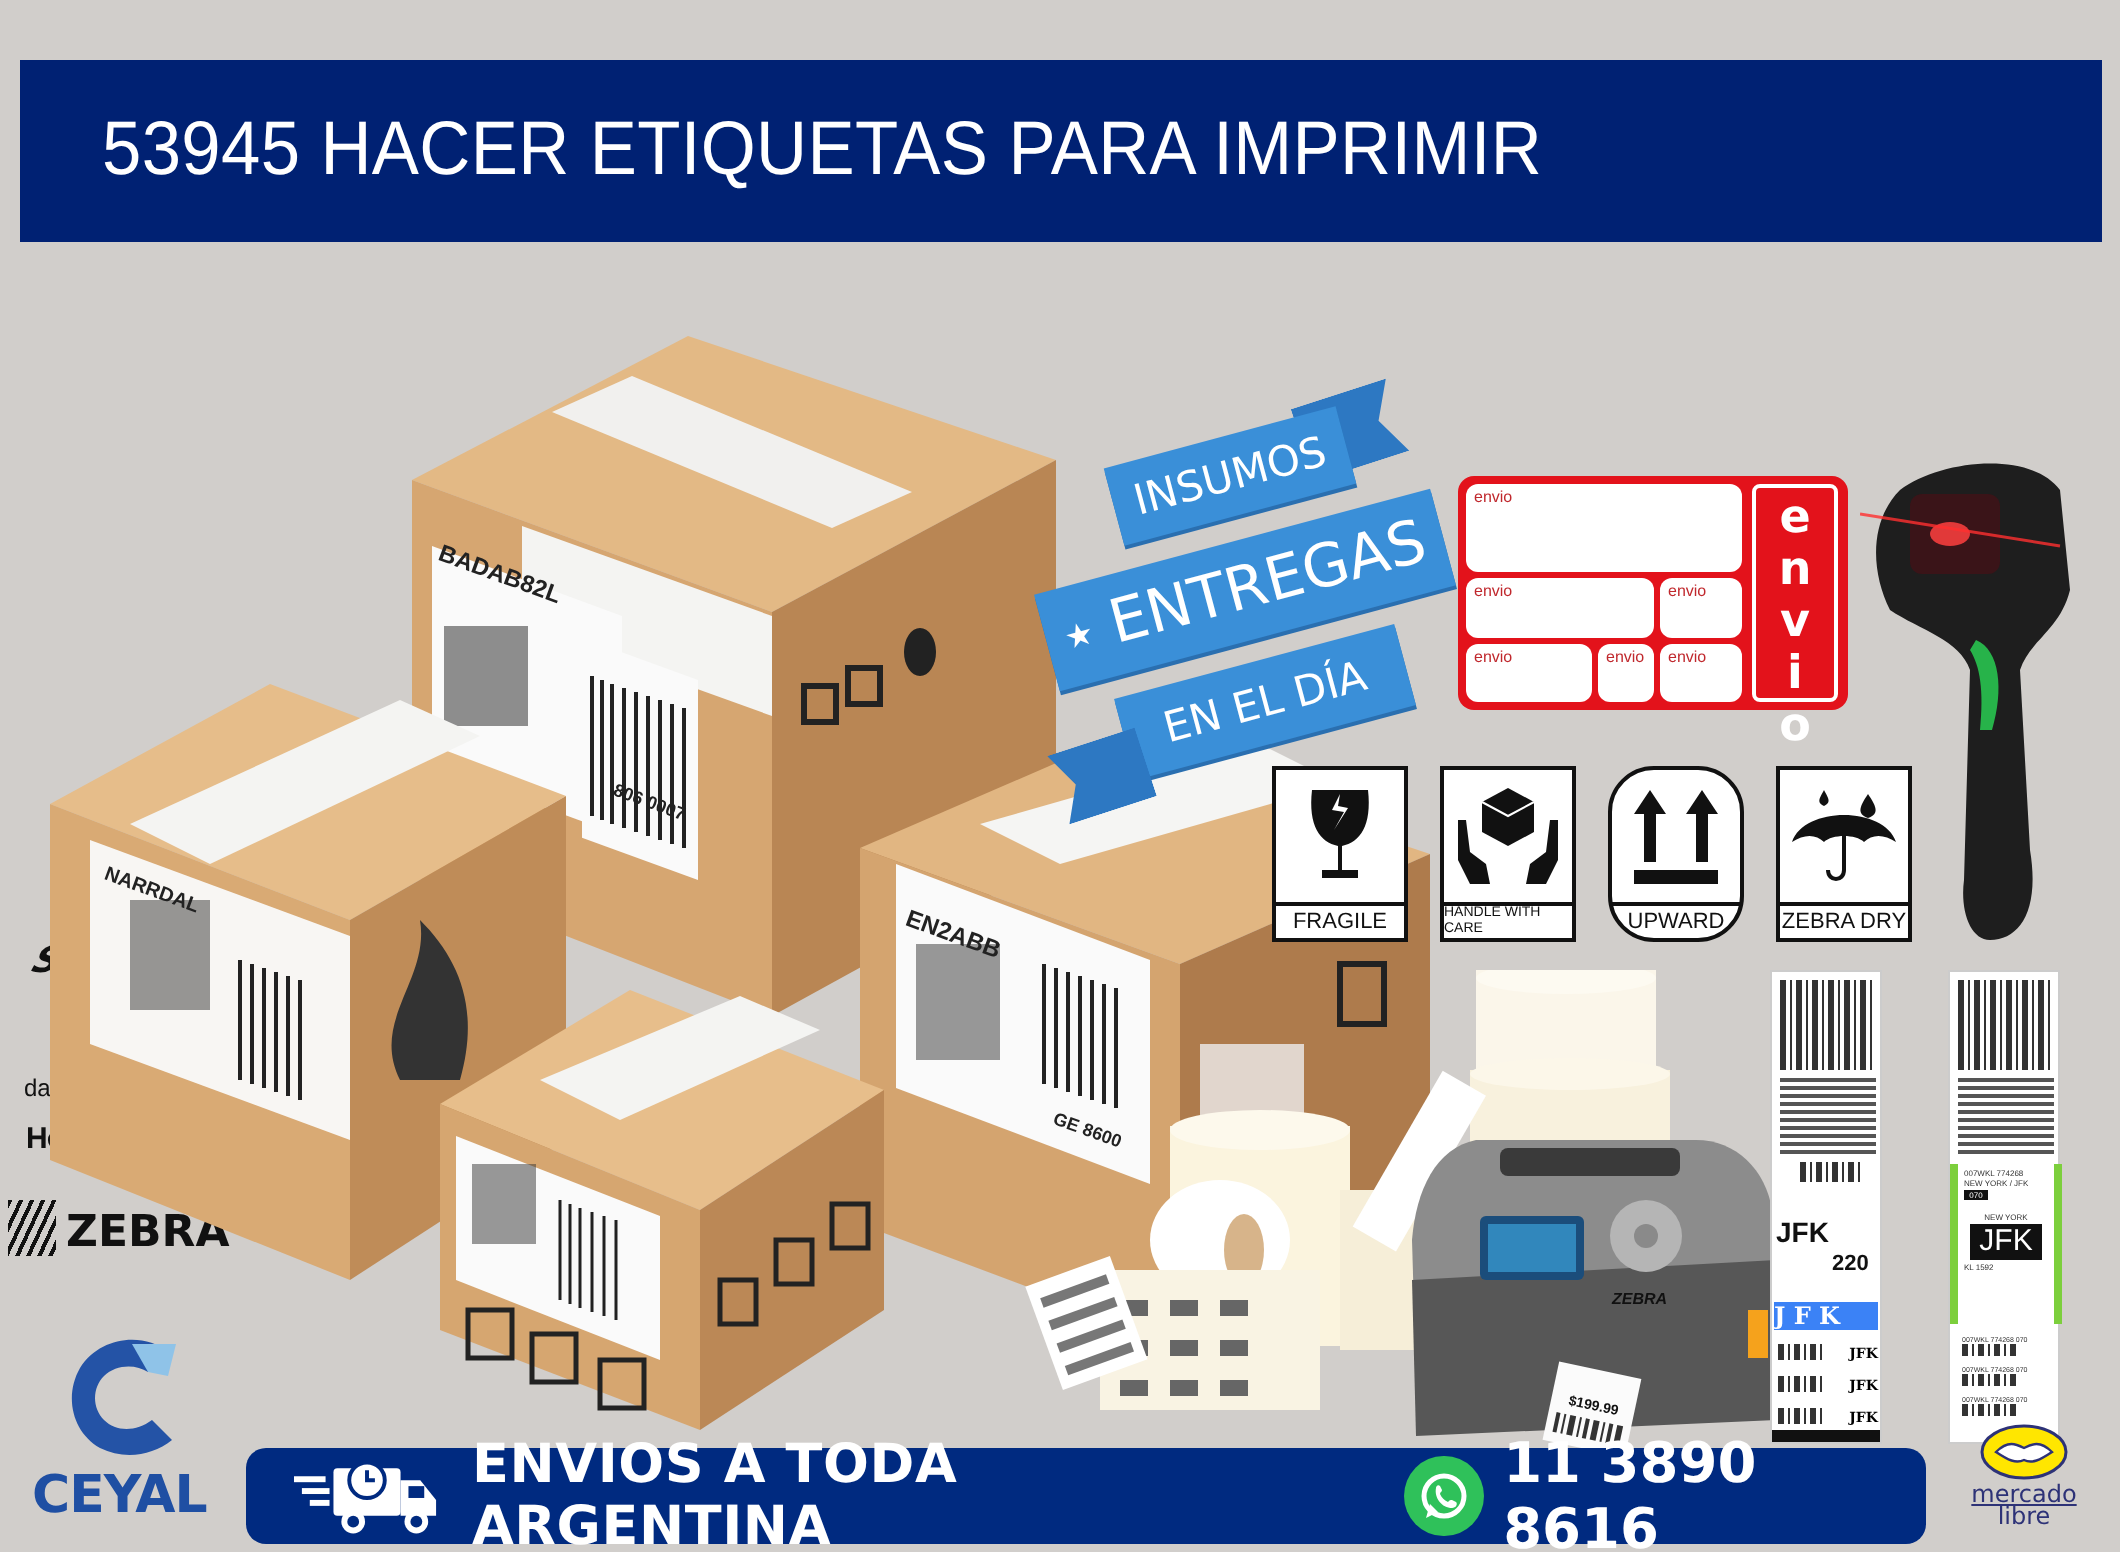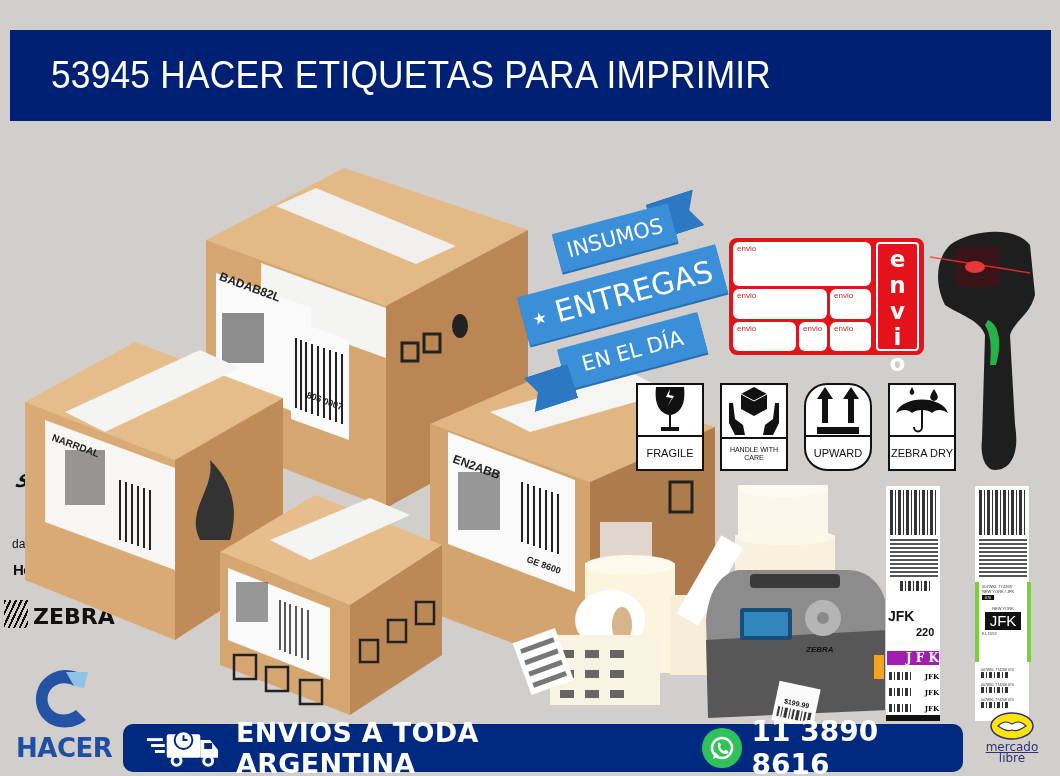--- a/index.html
+++ b/index.html
@@ -31,22 +31,22 @@
     font-size: 8px; color: #c0282d; padding: 2px 16px 0 4px; }
   .envio-vert { position: absolute; right: 5px; top: 4px; width: 43px; height: 109px;
     border: 2px solid #fff; border-radius: 4px; display: flex; flex-direction: column;
     align-items: center; justify-content: space-around; color: #fff; font-weight: 700;
     font-size: 23px; padding: 2px 0; font-family: "DejaVu Sans", sans-serif; }
 
   
   .warn { position: absolute; top: 383px; width: 68px; height: 88px; border: 2px solid #111;
     background: #fff; display: flex; flex-direction: column; }
   .warn .pic { flex: 1; display: flex; align-items: center; justify-content: center; border-bottom: 2px solid #111; }
-  .warn .lbl { height: 32px; display: flex; align-items: center; justify-content: center;
-    font-size: 11px; color: #111; text-align: center; line-height: 8px; }
+  .warn .lbl { height: 16px; display: flex; align-items: center; justify-content: center;
+    font-size: 11px; color: #111; line-height: 8px; }
   .warn .lbl.small { font-size: 7px; }
 
   
   .brand { position: absolute; color: #111; font-weight: 700; }
 
   
   .bottom-bar { position: absolute; left: 123px; top: 724px; width: 840px; height: 48px;
     background: #002a80; border-radius: 10px; display: flex; align-items: center; }
   .bottom-bar .ship-text { color: #fff; font-weight: 700; font-size: 27px; margin-left: 14px;
     font-family: "DejaVu Sans", sans-serif; letter-spacing: 0.3px; }
@@ -325,21 +325,21 @@
   <span style="position:absolute;left:108px;top:85px;font-size:8px;font-weight:700;font-style:italic;color:#111;">ZEBRA</span>
   <span style="position:absolute;left:86px;top:140px;font-size:7px;font-weight:700;color:#111;transform:rotate(12deg);">$199.99</span>
 </div>
 
 <div class="tag" style="left:885px;top:485px;width:56px;height:237px;">
   <div class="bars" style="position:absolute;left:4px;top:4px;width:48px;height:45px;"></div>
   <div class="hbars" style="position:absolute;left:4px;top:53px;width:48px;height:38px;"></div>
   <div class="bars" style="position:absolute;left:14px;top:95px;width:30px;height:10px;"></div>
   <div style="position:absolute;left:2px;top:122px;font-size:14px;font-weight:700;color:#111;">JFK</div>
   <div style="position:absolute;left:30px;top:140px;font-size:11px;font-weight:700;color:#111;">220</div>
-  <div style="position:absolute;left:1px;top:165px;width:52px;background:#a21caf;color:#fff;font-size:12px;font-weight:700;text-align:right;font-family:'DejaVu Serif',serif;">J F K</div>
+  <div style="position:absolute;left:1px;top:165px;width:52px;background:#3b82f6;color:#fff;font-size:12px;font-weight:700;text-align:left;font-family:'DejaVu Serif',serif;">J F K</div>
   <div style="position:absolute;left:3px;top:185px;width:50px;height:10px;display:flex;justify-content:space-between;align-items:center;">
     <span class="bars" style="width:22px;height:8px;"></span>
       <span style="font-size:7px;font-weight:700;font-family:'DejaVu Serif',serif;">JFK</span>
   </div>
   <div style="position:absolute;left:3px;top:201px;width:50px;height:10px;display:flex;justify-content:space-between;align-items:center;">
     <span class="bars" style="width:22px;height:8px;"></span>
       <span style="font-size:7px;font-weight:700;font-family:'DejaVu Serif',serif;">JFK</span>
   </div>
   <div style="position:absolute;left:3px;top:217px;width:50px;height:10px;display:flex;justify-content:space-between;align-items:center;">
     <span class="bars" style="width:22px;height:8px;"></span>
@@ -372,21 +372,21 @@
     <div class="bars" style="width:28px;height:6px;"></div>
   </div>
 </div>
 
 <div class="ceyal-logo">
   <svg width="60" height="62" viewBox="0 0 60 62" style="margin-left:16px;">
     <path d="M52,8 C40,-2 18,0 8,16 C0,30 4,48 18,56 C30,62 44,60 54,52 L44,42 C36,48 26,48 20,42 C14,36 14,26 20,20 C26,14 36,14 42,18 Z" fill="#2453a6"></path>
     <path d="M34,4 L56,4 L52,20 L42,18 Z" fill="#8fc3e8"></path>
   </svg>
 </div>
-<div class="ceyal-text">HACER</div>
+<div class="ceyal-text">CEYAL</div>
 
 <div class="bottom-bar">
   <svg width="76" height="40" viewBox="0 0 76 40" style="margin-left:24px;">
     <g fill="#fff">
       <rect x="0" y="10" width="16" height="3"></rect>
         <rect x="4" y="16" width="14" height="3"></rect>
         <rect x="8" y="22" width="10" height="3"></rect>
       <rect x="20" y="6" width="34" height="24" rx="2"></rect>
       <path d="M54,12 H64 L72,22 V30 H54 Z"></path>
       <circle cx="30" cy="33" r="6"></circle>

